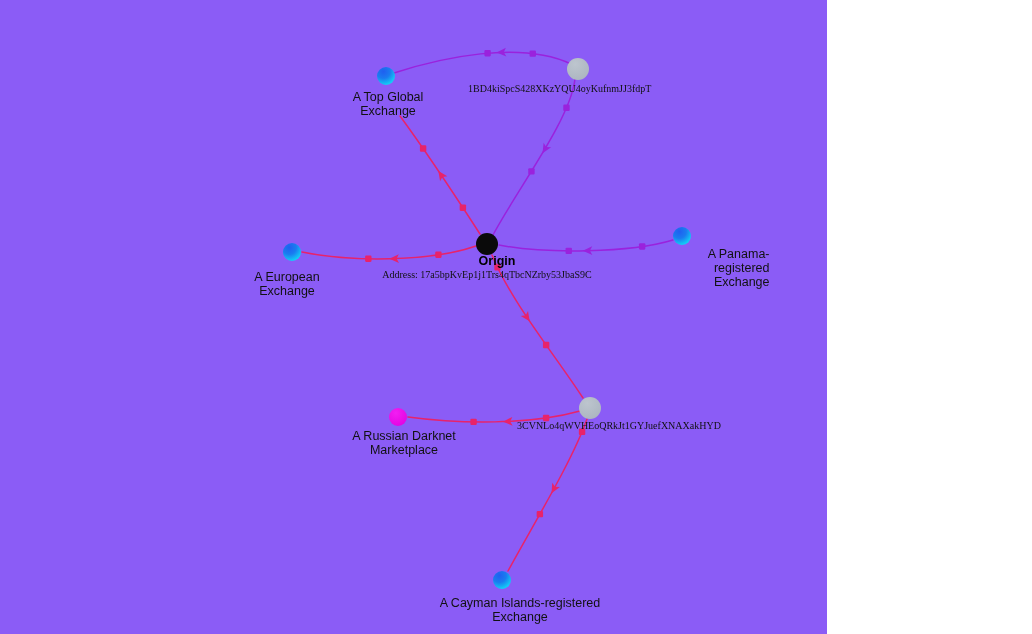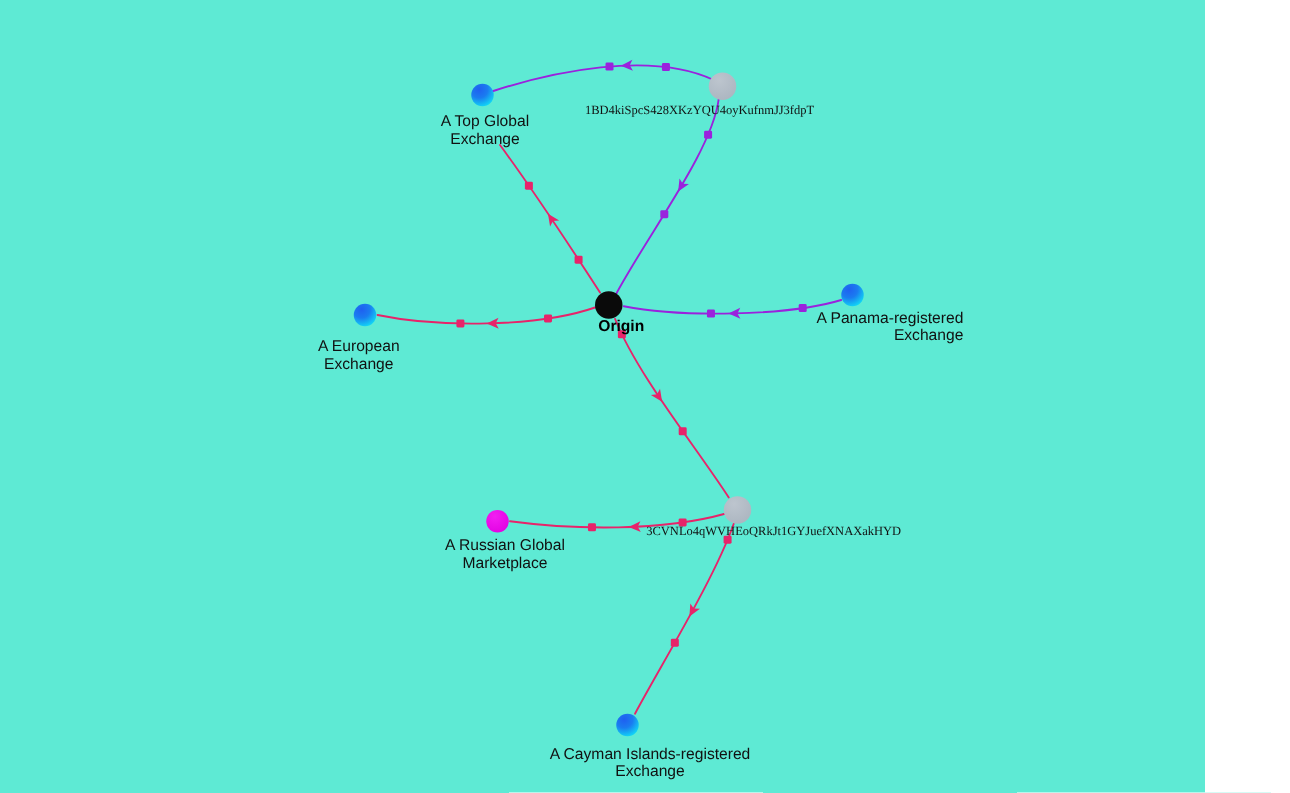--- a/index.html
+++ b/index.html
@@ -9,23 +9,23 @@
   }
   body {
     width: 1032px;
     height: 634px;
     overflow: hidden;
     font-family: "Liberation Sans", sans-serif;
     -webkit-font-smoothing: antialiased;
   }
   #graph-canvas {
     position: relative;
-    width: 964px;
+    width: 827px;
     height: 634px;
-    background: #5eead4;
+    background: #8b5cf6;
   }
   svg#graph-svg {
     position: absolute;
     left: 0;
     top: 0;
     width: 1032px;
     height: 634px;
     display: block;
   }
   .node-label {
@@ -149,22 +149,23 @@
 
   <div id="labels-layer">
       <div class="node-label" style="left: 388px; top: 90px;">A Top Global
 Exchange</div>
       <div class="addr-label" style="left: 468px; top: 82px;">1BD4kiSpcS428XKzYQU4oyKufnmJJ3fdpT</div>
       <div class="node-label" style="left: 287px; top: 270px;">A European
 Exchange</div>
       <div class="node-label" style="left: 712px; top: 247px; text-align: right;">A Panama-registered
 Exchange</div>
       <div class="addr-label" style="left: 469px; top: 419px; margin-left: 48px;">3CVNLo4qWVHEoQRkJt1GYJuefXNAXakHYD</div>
-      <div class="node-label" style="left: 404px; top: 429px;">A Russian Global
+      <div class="node-label" style="left: 404px; top: 429px;">A Russian Darknet
 Marketplace</div>
       <div class="node-label" style="left: 520px; top: 596px;">A Cayman Islands-registered
 Exchange</div>
     </div>
 
   <div class="origin-label" style="left:487px; top:254px;">Origin</div>
 
+  <div class="addr-label addr-center" style="left:487px; top:268px;">Address: 17a5bpKvEp1j1Trs4qTbcNZrby53JbaS9C</div>
 
 </div>
 
 </body></html>

